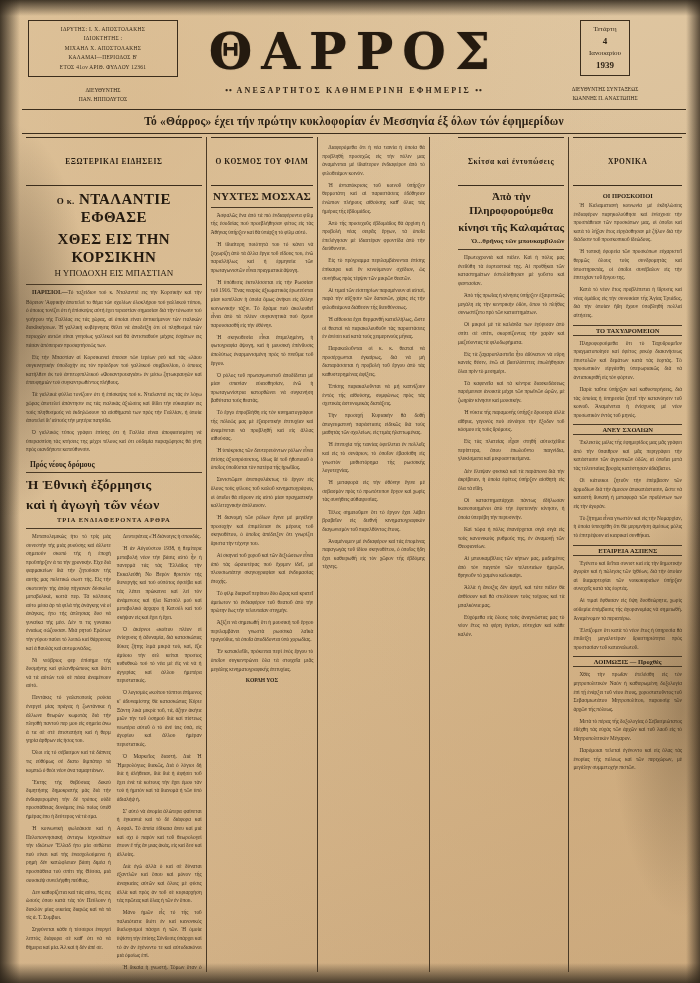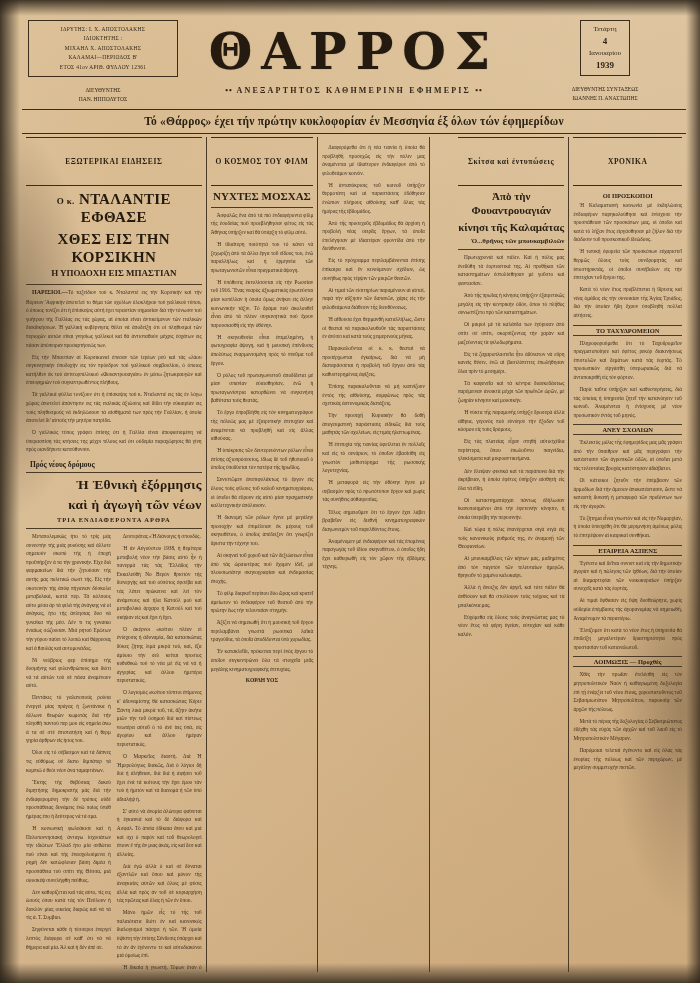--- a/index.html
+++ b/index.html
@@ -184,21 +184,21 @@
     font-weight: 700;
     line-height: 1.22;
     color: #241a0f;
     letter-spacing: .4px;
     margin: 3px 0 2px 0;
   }
   .headline1 .small { font-size: 9px; }
   .headline2 {
     text-align: center;
     font-size: 9px;
-    font-weight: 700;
+    font-weight: 400;
     line-height: 1.3;
     color: #2b2115;
     margin: 2px 0 4px 0;
   }
   .headline3 {
     text-align: center;
     font-size: 11px;
     font-weight: 700;
     line-height: 1.25;
     color: #2b2115;
@@ -226,21 +226,21 @@
     hyphens: auto;
     word-spacing: -0.2px;
   }
   .kicker {
     font-size: 7.5px;
     font-weight: 700;
     color: #2b2115;
     margin: 6px 0 1px 4px;
   }
   .bigtitle {
-    text-align: right;
+    text-align: left;
     font-size: 13.5px;
     font-weight: 700;
     color: #241a0f;
     line-height: 1.3;
     margin: 2px 0;
     letter-spacing: .3px;
   }
   .subtitle-center {
     text-align: center;
     font-size: 6.5px;
@@ -420,21 +420,21 @@
         <p class="body">Ἡ ἐπιτυχία τῆς ταινίας ὀφείλεται ἐν πολλοῖς καὶ εἰς τὸ σενάριον, τὸ ὁποῖον ἐβασίσθη εἰς γνωστὸν μυθιστόρημα τῆς ρωσσικῆς λογοτεχνίας.</p>
         <p class="body">Ἡ μεταφορά εἰς τὴν ὀθόνην ἔγινε μὲ σεβασμὸν πρὸς τὸ πρωτότυπον ἔργον καὶ χωρὶς τὰς συνήθεις αὐθαιρεσίας.</p>
         <p class="body">Τέλος σημειοῦμεν ὅτι τὸ ἔργον ἔχει λάβει βραβεῖον εἰς διεθνῆ κινηματογραφικὸν διαγωνισμὸν τοῦ παρελθόντος ἔτους.</p>
         <p class="body">Ἀναμένομεν μὲ ἐνδιαφέρον καί τάς ἑπομένας παραγωγάς τοῦ ἰδίου σκηνοθέτου, ὁ ὁποῖος ἤδη ἔχει καθιερωθῆ εἰς τὸν χῶρον τῆς ἑβδόμης τέχνης.</p>
       </div>
 
       <div class="vdiv"></div>
 
       <div class="col c4">
         <div class="colhead">Σκίτσα καὶ ἐντυπώσεις</div>
-        <div class="headline3">Ἀπὸ τὴν Φουαντρουαγιάν</div>
+        <div class="headline3">Ἀπὸ τὴν Πληροφορούμεθα</div>
         <div class="headline3">κίνησι τῆς Καλαμάτας</div>
         <div class="sub-center">Ὁ...θρῆνος τῶν μπουκαμβιλιῶν</div>
         <hr class="rule-thin">
         <p class="body">Πρωτοχρονιὰ καὶ πάλιν. Καὶ ἡ πόλις μας ἐνεδύθη τὰ ἑορταστικά της. Αἱ προθῆκαι τῶν καταστημάτων ἐστολίσθησαν μὲ γοῦστο καὶ φαντασίαν.</p>
         <p class="body">Ἀπὸ τῆς πρωΐας ἡ κίνησις ὑπῆρξεν ἐξαιρετικῶς μεγάλη εἰς τὴν κεντρικὴν ὁδόν, ὅπου τὸ πλῆθος συνωστίζετο πρὸ τῶν καταστημάτων.</p>
         <p class="body">Οἱ μικροὶ μὲ τὰ καλάνδα των ἐγύρισαν ἀπὸ σπίτι σὲ σπίτι, σκορπίζοντας τὴν χαρὰν καὶ μαζεύοντας τὰ φιλοδωρήματα.</p>
         <p class="body">Εἰς τὰ ζαχαροπλαστεῖα ἦτο ἀδύνατον νὰ εὕρη κανεὶς θέσιν, ἐνῶ αἱ βασιλόπιττες ἐπωλήθησαν ὅλαι πρὶν τὸ μεσημέρι.</p>
         <p class="body">Τὰ καφενεῖα καί τὰ κέντρα διασκεδάσεως παρέμειναν ἀνοικτὰ μέχρι τῶν πρωϊνῶν ὡρῶν, μὲ ζωηρὰν κίνησιν καί μουσικήν.</p>
         <p class="body">Ἡ νύκτα τῆς παραμονῆς ὑπῆρξε δροσερὰ ἀλλὰ αἴθρια, γεγονὸς ποὺ εὐνόησε τὴν ἔξοδον τοῦ κόσμου εἰς τοὺς δρόμους.</p>
         <p class="body">Εἰς τὰς πλατείας εἶχαν στηθῆ αὐτοσχέδια περίπτερα, ὅπου ἐπωλοῦντο παιγνίδια, γλυκίσματα καί μικροαντικείμενα.</p>

